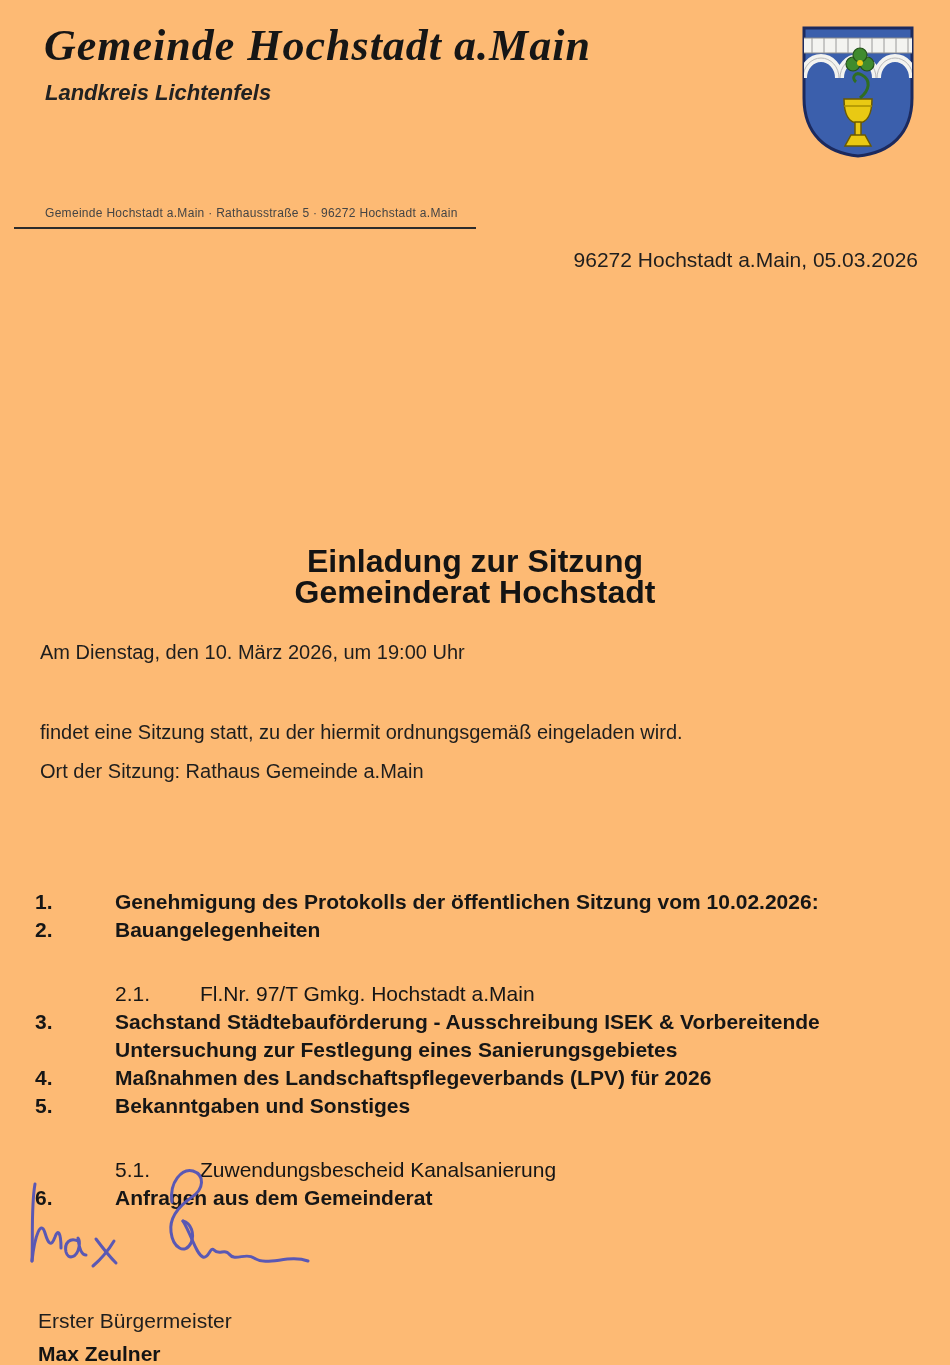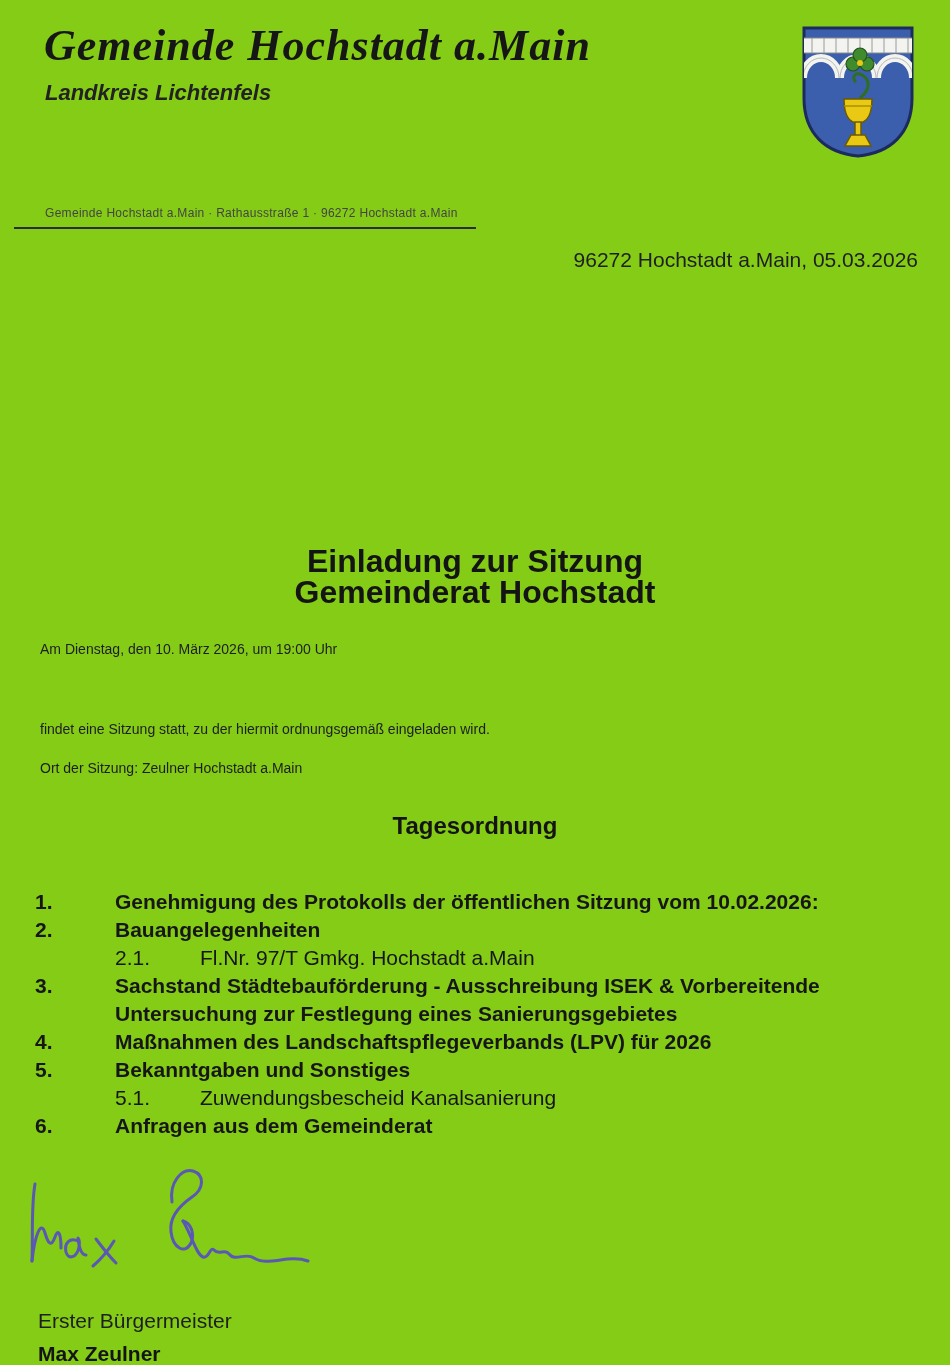--- a/index.html
+++ b/index.html
@@ -1,20 +1,20 @@
 <!DOCTYPE html>
 <html><head>
 <meta charset="utf-8">
 <style>
   html,body{margin:0;padding:0;background:#9a9a9a;}
   .page{
     position:relative;
     width:950px;height:1365px;
     margin:0 auto;
-    background:#84cc16;
+    background:#fdba74;
     font-family:"Liberation Sans", sans-serif;
     color:#1c1c1c;
     overflow:hidden;
   }
   .abs{position:absolute;}
   .org-title{
     left:44px;top:20px;
     font-family:"Liberation Serif", serif;
     font-style:italic;font-weight:bold;
     font-size:44px;letter-spacing:1px;
@@ -39,37 +39,37 @@
   .date-line{
     top:248px;right:32px;
     font-size:21px;color:#1e1e1e;
   }
   .invite-heading{
     left:0;top:546px;width:100%;
     text-align:center;
     font-size:32px;font-weight:bold;
     line-height:31px;color:#141414;
   }
-  .body-line{font-size:14px;color:#1e1e1e;}
+  .body-line{font-size:20px;color:#1e1e1e;}
   .dt-line{left:40px;top:641px;}
   .find-line{left:40px;top:721px;}
   .loc-line{left:40px;top:760px;}
   .agenda-heading{
     left:0;top:812px;width:100%;
     text-align:center;
     font-size:24px;font-weight:bold;color:#141414;
   }
   .agenda{
     left:35px;top:888px;right:28px;
     font-size:21px;line-height:28px;color:#161616;
   }
   .agenda-row{display:flex;align-items:flex-start;}
   .agenda-row.lvl1 > .num{width:80px;flex:0 0 80px;font-weight:bold;}
   .agenda-row.lvl1 > .txt{font-weight:bold;}
-  .agenda-row.lvl2{margin-left:80px;}
+  .agenda-row.lvl2{margin-left:80px;margin-top:36px;}
   .agenda-row.lvl2 > .num{width:85px;flex:0 0 85px;font-weight:normal;}
   .agenda-row.lvl2 > .txt{font-weight:normal;}
   .txt{flex:1;}
   .signature-svg{left:20px;top:1162px;width:310px;height:128px;}
   .sig-name{left:38px;top:1342px;font-size:21px;font-weight:bold;color:#141414;}
   .sig-title{left:38px;top:1309px;font-size:21px;color:#1e1e1e;}
 </style>
 </head>
 <body>
 
@@ -124,35 +124,34 @@
       <g>
         <path d="M62,76 C72,68 73,58 64,53 C57,49 53,56 58,60" fill="none" stroke="#2f6d22" stroke-width="3"></path>
         <circle cx="55" cy="42" r="7" fill="#3f8b2e" stroke="#24511a" stroke-width="1.2"></circle>
         <circle cx="69" cy="42" r="7" fill="#3f8b2e" stroke="#24511a" stroke-width="1.2"></circle>
         <circle cx="62" cy="33" r="7" fill="#3f8b2e" stroke="#24511a" stroke-width="1.2"></circle>
         <circle cx="62" cy="41" r="3" fill="#e9c913"></circle>
       </g>
     </svg>
   </div>
 
-  <div class="abs sender-line">Gemeinde Hochstadt a.Main · Rathausstraße 1 · 96272 Hochstadt a.Main</div>
+  <div class="abs sender-line">Gemeinde Hochstadt a.Main · Rathausstraße 5 · 96272 Hochstadt a.Main</div>
   <div class="abs sender-rule"></div>
 
   <div class="abs date-line">96272 Hochstadt a.Main, 05.03.2026</div>
 
   <div class="abs invite-heading">
     <div>Einladung zur Sitzung</div>
     <div>Gemeinderat Hochstadt</div>
   </div>
 
   <div class="abs body-line dt-line">Am Dienstag, den 10. März 2026, um 19:00 Uhr</div>
   <div class="abs body-line find-line">findet eine Sitzung statt, zu der hiermit ordnungsgemäß eingeladen wird.</div>
-  <div class="abs body-line loc-line">Ort der Sitzung: Zeulner Hochstadt a.Main</div>
-
-  <div class="abs agenda-heading">Tagesordnung</div>
+  <div class="abs body-line loc-line">Ort der Sitzung: Rathaus Gemeinde a.Main</div>
+
 
   <div class="abs agenda">
     <div class="agenda-row lvl1">
       <div class="num">1.</div>
       <div class="txt">Genehmigung des Protokolls der öffentlichen Sitzung vom 10.02.2026:</div>
     </div>
     <div class="agenda-row lvl1">
       <div class="num">2.</div>
       <div class="txt">Bauangelegenheiten</div>
     </div>

